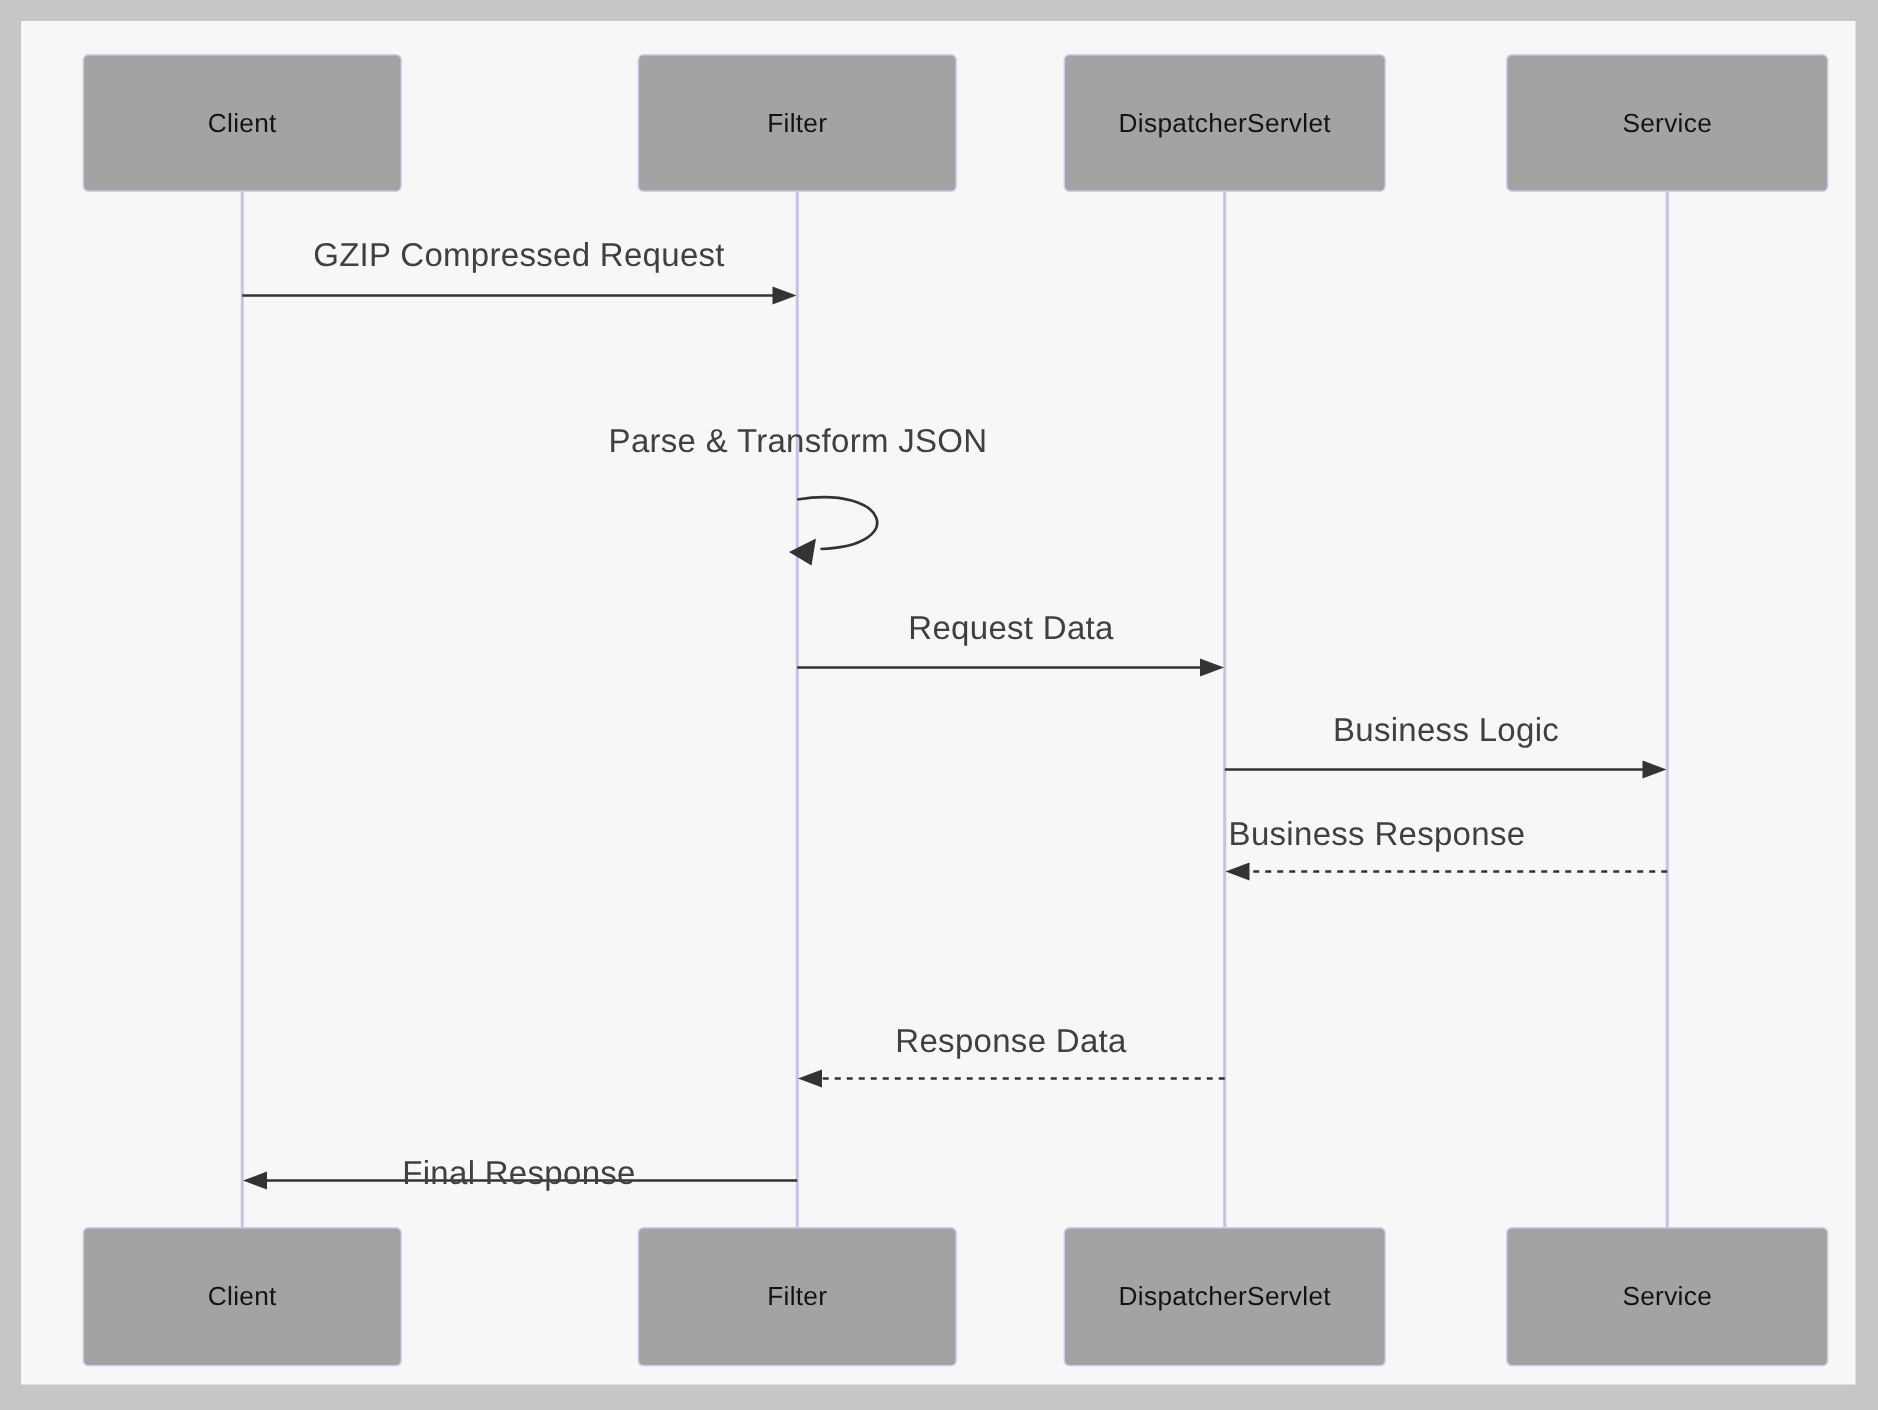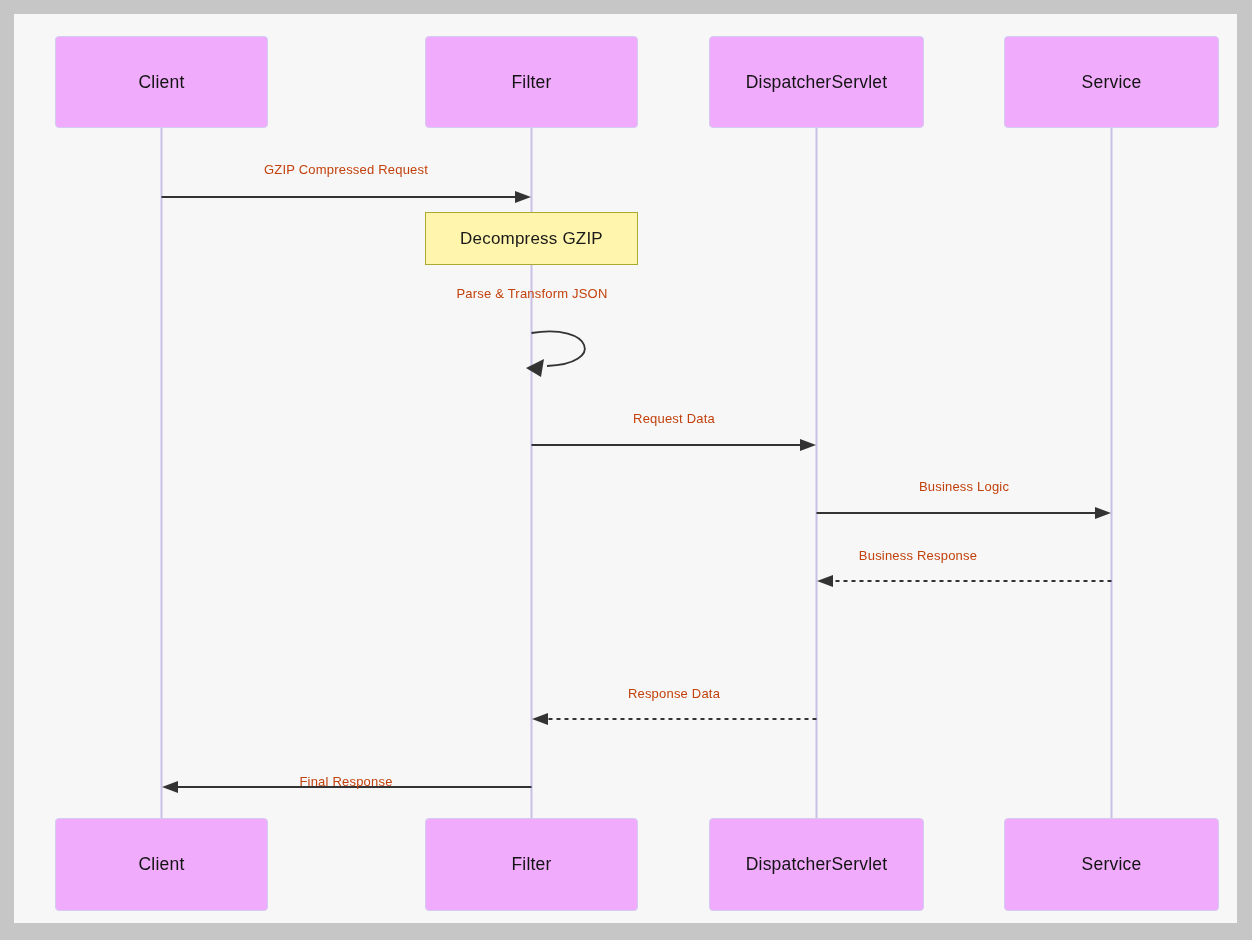--- a/index.html
+++ b/index.html
@@ -22,38 +22,38 @@
     height: 909px;
     background: #f7f7f7;
   }
   .layer {
     position: absolute;
     left: 0;
     top: 0;
   }
   .actor {
     position: absolute;
-    background: #f0abfc;
+    background: #a3a3a3;
     border: 1px solid #d5cbf1;
     border-radius: 4px;
     box-sizing: border-box;
     display: flex;
     align-items: center;
     justify-content: center;
     font-size: 17.5px;
     color: #131313;
     letter-spacing: 0.2px;
   }
   .msg-label {
     position: absolute;
     transform: translateX(-50%);
     white-space: nowrap;
-    font-size: 13px;
+    font-size: 22px;
     line-height: 20px;
-    color: #c2410c;
+    color: #404040;
     letter-spacing: 0.2px;
   }
   .note {
     position: absolute;
     background: #fff5ad;
     border: 1.5px solid #aaaa33;
     box-sizing: border-box;
     display: flex;
     align-items: center;
     justify-content: center;
@@ -95,21 +95,20 @@
       <polygon points="803,567 819,561 819,573" fill="#333333" stroke="none"></polygon>
 
       <line x1="802.5" y1="705" x2="533" y2="705" stroke-dasharray="4 4"></line>
       <polygon points="518,705 534,699 534,711" fill="#333333" stroke="none"></polygon>
 
       <line x1="517.5" y1="773" x2="162" y2="773"></line>
       <polygon points="148,773 164,767 164,779" fill="#333333" stroke="none"></polygon>
     </g>
   </svg>
 
-  <div class="note" style="left:411px; top:198px; width:213px; height:53px;">Decompress GZIP</div>
 
   <div class="msg-label" style="left:332px; top:146px;">GZIP Compressed Request</div>
   <div class="msg-label" style="left:518px; top:270px;">Parse &amp; Transform JSON</div>
   <div class="msg-label" style="left:660px; top:395px;">Request Data</div>
   <div class="msg-label" style="left:950px; top:463px;">Business Logic</div>
   <div class="msg-label" style="left:904px; top:532px;">Business Response</div>
   <div class="msg-label" style="left:660px; top:670px;">Response Data</div>
   <div class="msg-label" style="left:332px; top:738px;margin-top:20px;">Final Response</div>
 
   <div class="actor" style="left:41px;  top:22px; width:213px; height:92px;">Client</div>

